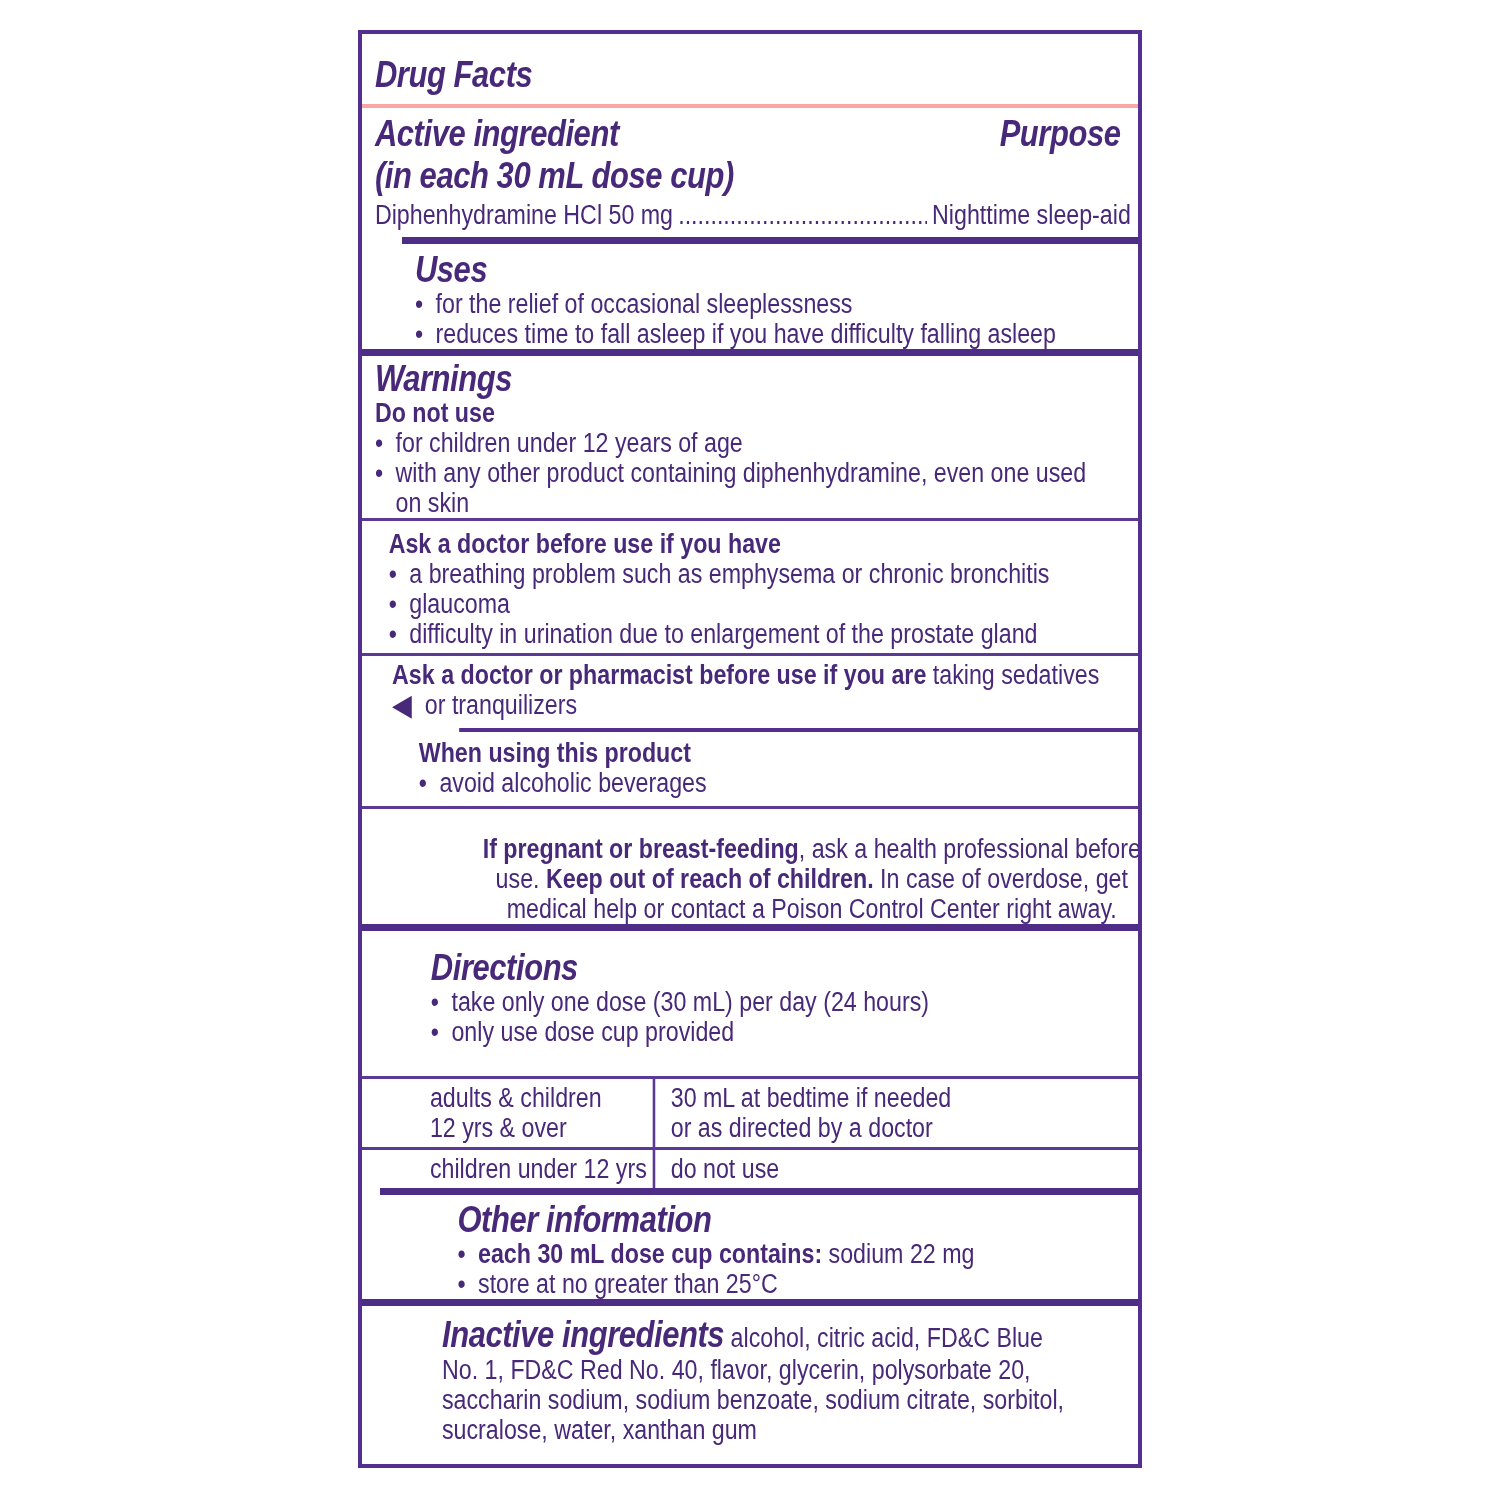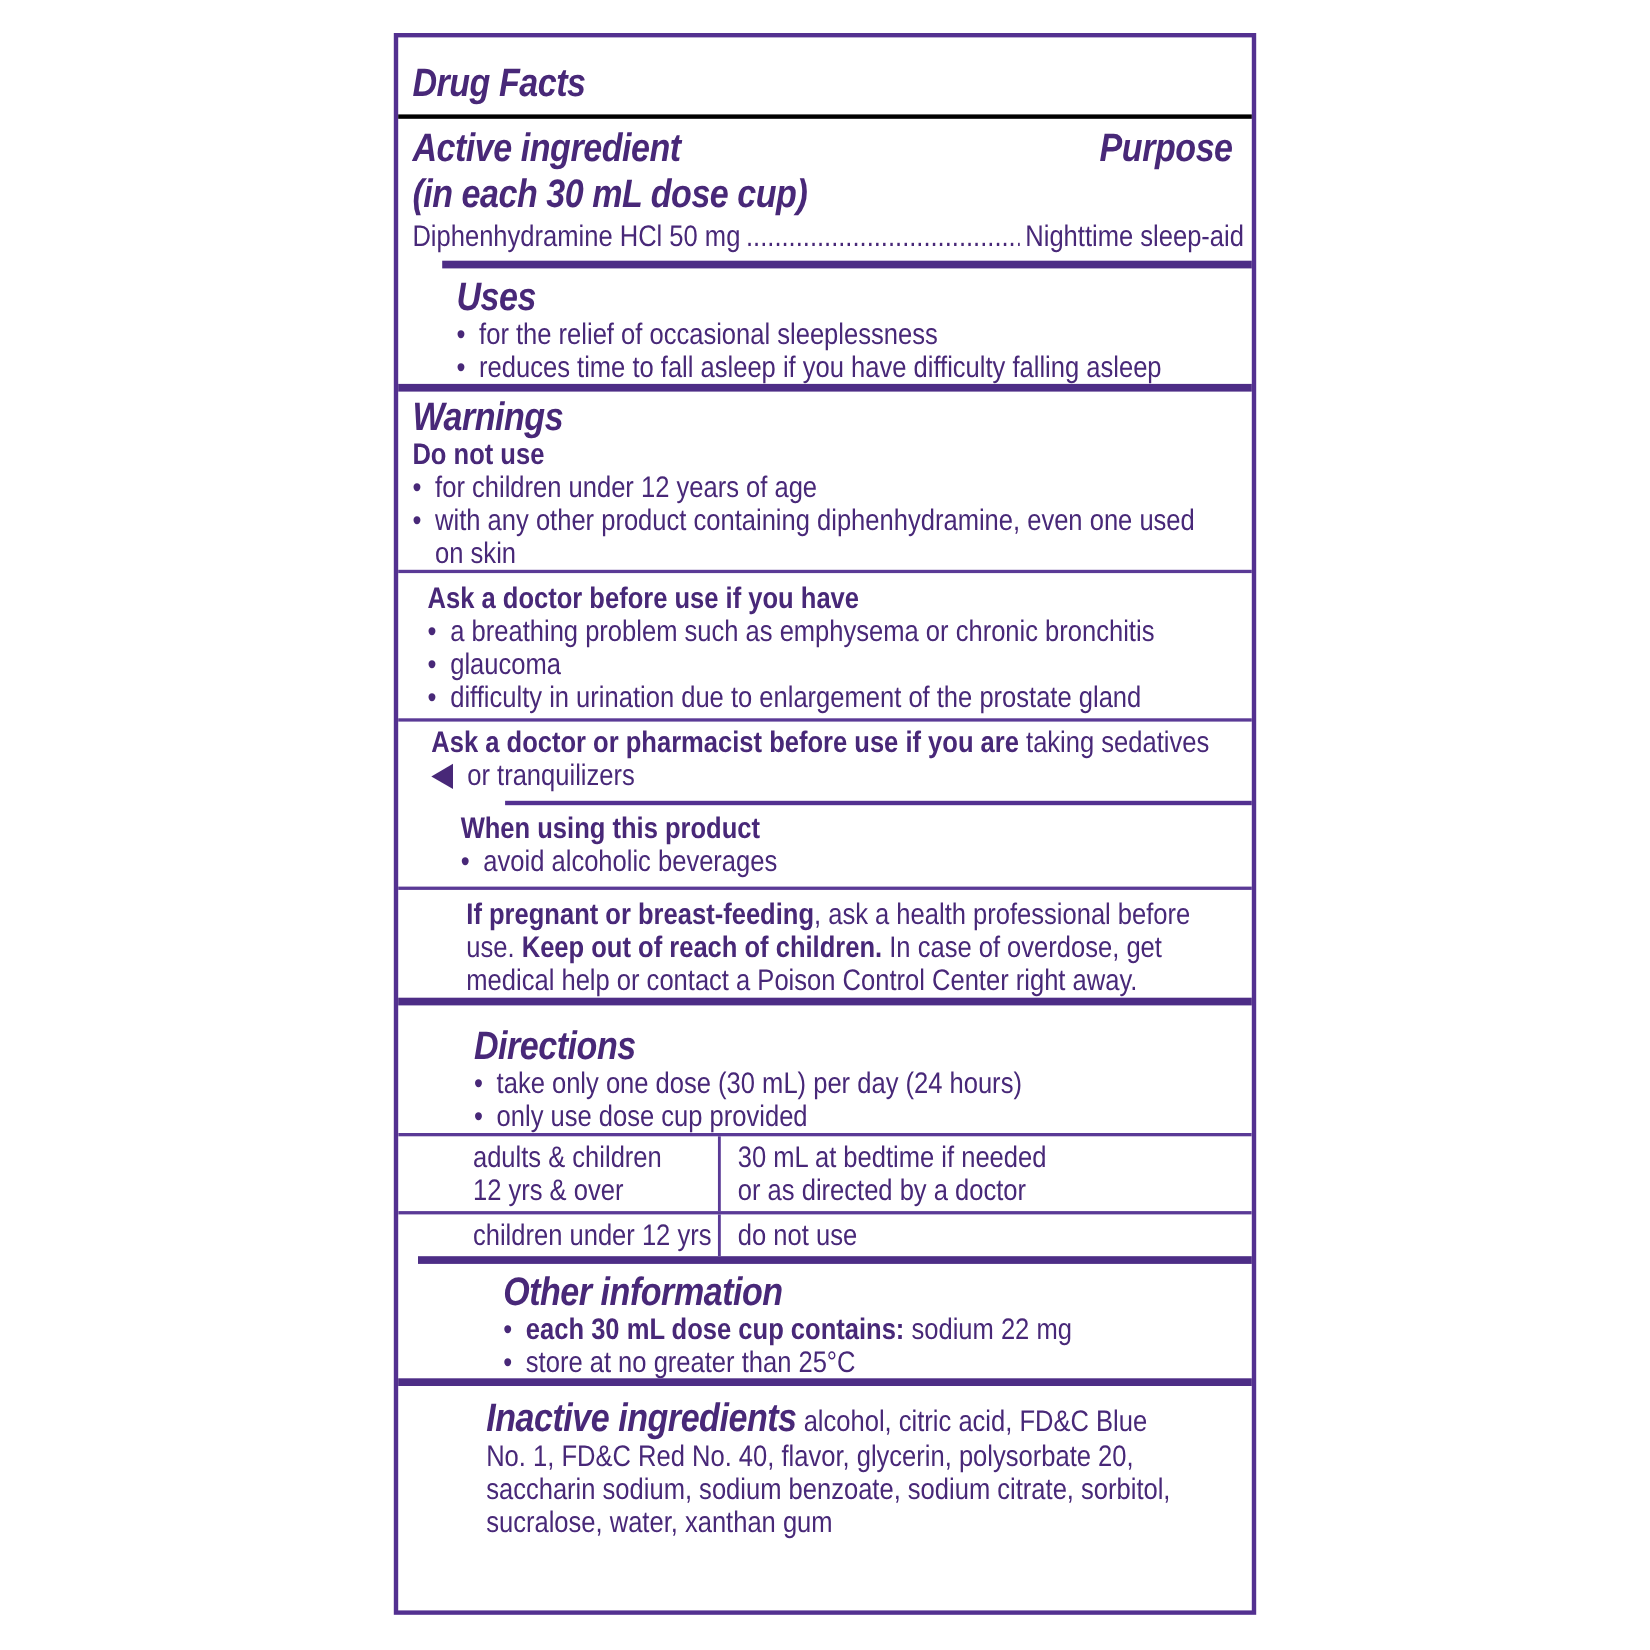--- a/index.html
+++ b/index.html
@@ -7,21 +7,21 @@
     width:1500px;height:1500px;position:relative;overflow:hidden;
     font-family:"Liberation Sans","DejaVu Sans",sans-serif;
     color:#482878;
   }
   .panel{
     position:absolute;left:358px;top:30px;width:784px;height:1438px;
     box-sizing:border-box;border:4px solid #533090;background:#fff;
   }
   .sec{box-sizing:border-box;overflow:hidden;}
   .bt-thin{border-top:3px solid #5a3a96;}
-  .bt-med{border-top:4px solid #000000;}
+  .bt-med{border-top:4px solid #fca5a5;}
   .bt-thick{border-top:7px solid #4d2d86;}
   
   .inner{
     width:902px;transform:scaleX(0.86);transform-origin:top left;
     font-size:27px;line-height:30px;
   }
   .h1{font-size:36px;line-height:38px;font-weight:bold;font-style:italic;letter-spacing:-.5px;}
   .h2{font-weight:bold;}
   .b{font-weight:bold;}
   .preline{white-space:pre-line;}
@@ -51,29 +51,29 @@
   
   .sec6{min-height:153px;padding-top:4px;}
   .sec6 .inner{padding-left:35px;}
   .arrow-line{display:flex;align-items:center;}
   .arrow{flex:0 0 38px;font-size:30px;line-height:30px;}
   .part-rule{border-top:4px solid #533090;margin:8px 0 6px 78px;}
   .when-block{margin-left:31px;}
   
   .sec7{min-height:97px;padding-top:5px;}
   .sec7 .inner{padding-left:72px;padding-right:40px;}
-  .sec8{min-height:101px;padding-top:7px;}
+  .sec8{min-height:101px;padding-top:25px;text-align:center;}
   .sec8 .inner{padding-left:72px;padding-right:40px;}
   
   .sec9{min-height:209px;}
   .dir-head{box-sizing:border-box;min-height:98px;padding-top:18px;}
   .dir-head .inner{padding-left:80px;}
   .drow{display:flex;box-sizing:border-box;}
   .drow .inner{display:flex;width:902px;}
-  .row1{min-height:71px;border-top:3px solid #5a3a96;}
+  .row1{min-height:71px;border-top:3px solid #5a3a96;margin-top:29px;}
   .row2{min-height:37px;border-top:3px solid #5a3a96;}
   .cell-who{flex:0 0 341px;box-sizing:border-box;border-right:3px solid #5a3a96;
             padding:4px 6px 4px 79px;display:flex;align-items:center;}
   .cell-dose{flex:1;padding:4px 6px 4px 18px;display:flex;align-items:center;}
   
   .sec10{min-height:105px;padding-top:6px;margin-left:18px;}
   .sec10 .inner{padding-left:90px;}
   
   .sec11{min-height:161px;padding-top:9px;}
   .sec11 .inner{padding-left:93px;padding-right:30px;}

